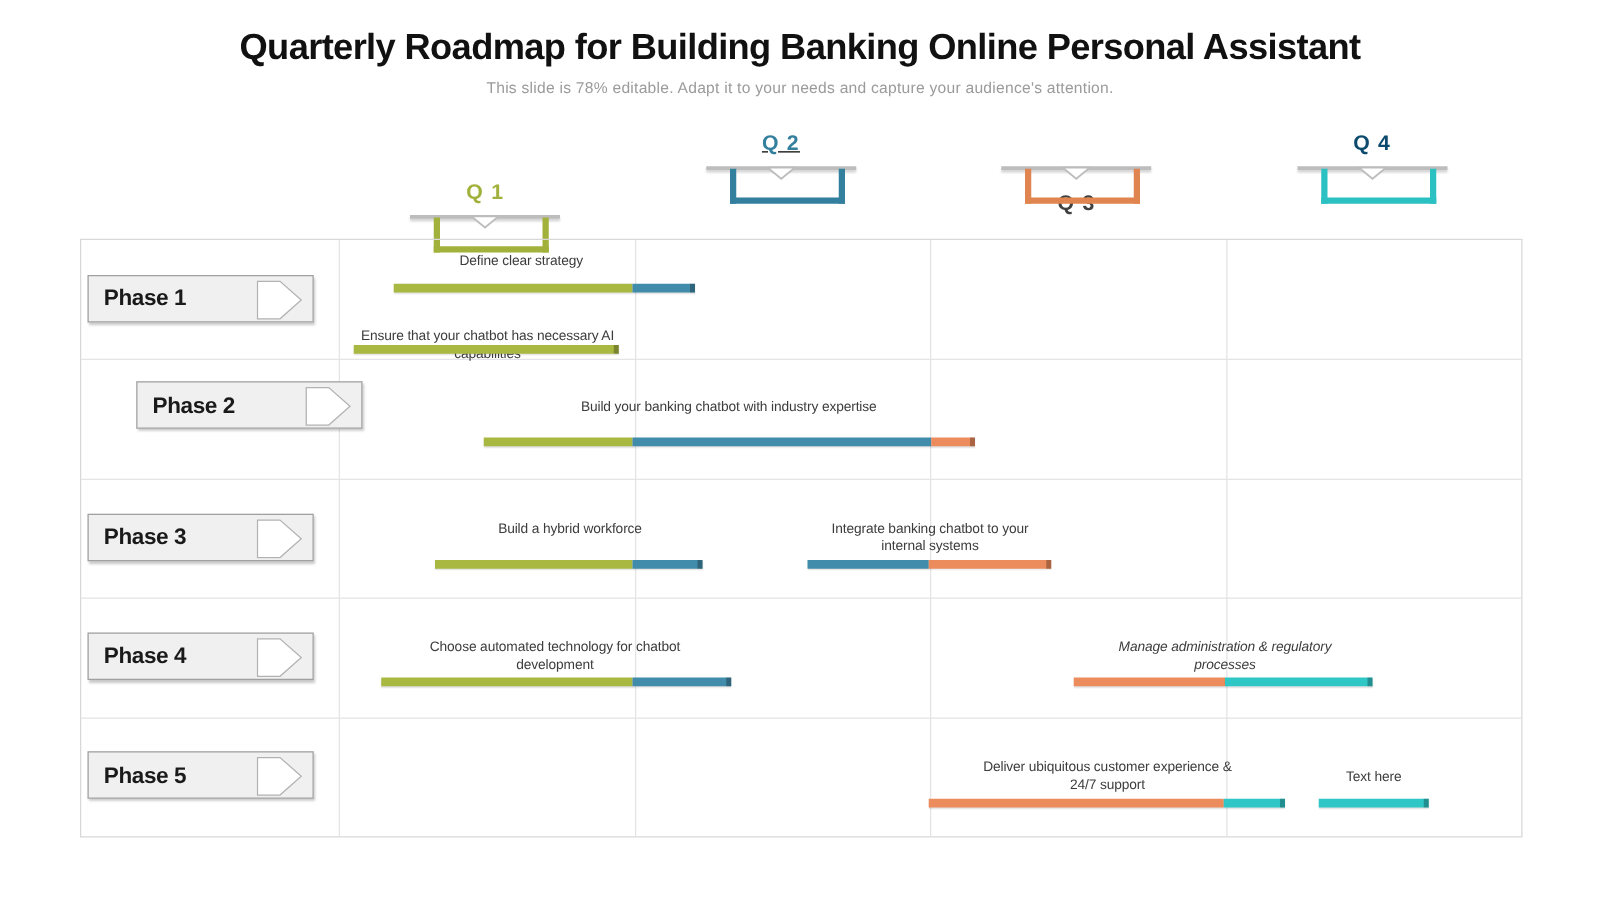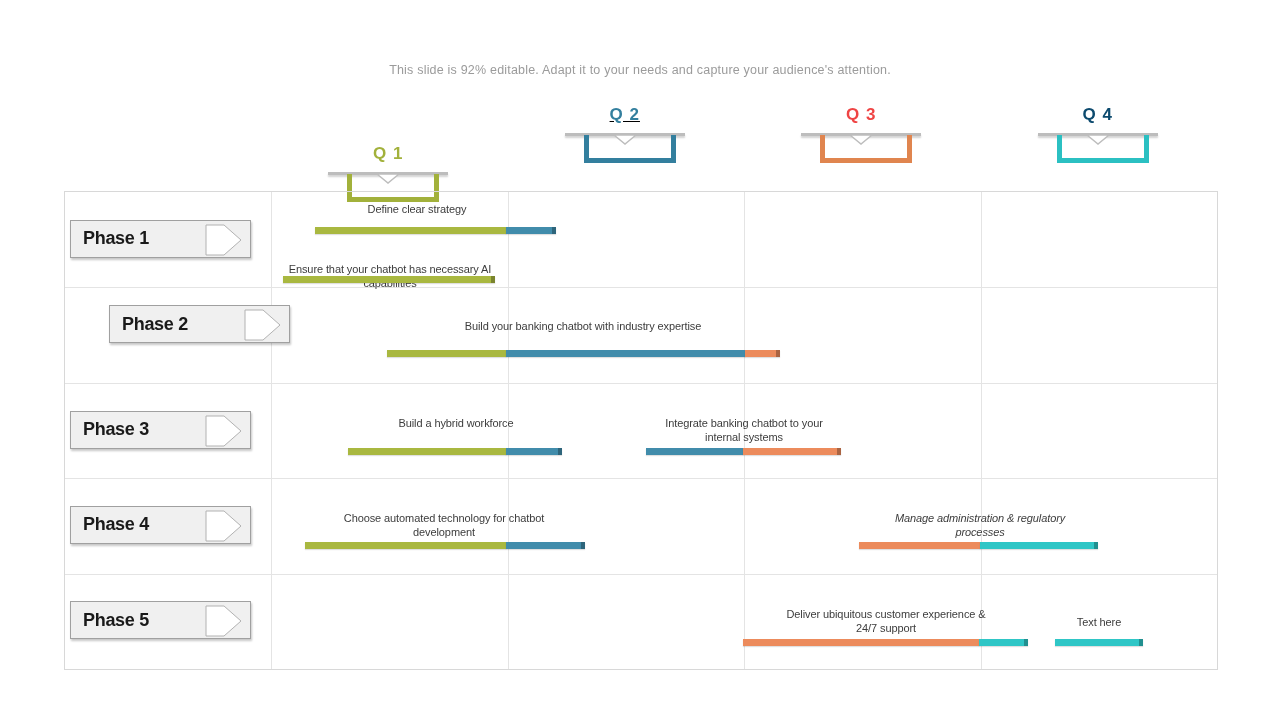--- a/index.html
+++ b/index.html
@@ -44,21 +44,22 @@
   .seg { position:absolute; height:7px; box-shadow:0 1px 1px rgba(0,0,0,0.12); }
   .seg.cap::after {
     content:""; position:absolute; right:0; top:0; bottom:0; width:4px;
     background:rgba(0,0,0,0.28);
   }
 </style>
 </head>
 <body>
 
 <div class="slide">
-  <div class="subtitle">This slide is 92% editable. Adapt it to your needs and capture your audience's attention.</div>
+  <div class="title">Quarterly Roadmap for Building Banking Online Personal Assistant</div>
+  <div class="subtitle">This slide is 78% editable. Adapt it to your needs and capture your audience's attention.</div>
   <div id="quarters">
       <div class="quarter" style="left: 308.25px; margin-top: 39px;">
         <div class="q-label" style="color: rgb(162, 177, 59);">Q 1</div>
         <div class="bracket">
           <div class="bracket-line"></div>
           <div class="bracket-u" style="border-color: rgb(162, 177, 59); left: 5px;"></div>
           <div class="notch"><svg width="24" height="13">
               <path d="M1 2 L12 11 L23 2 Z" fill="#ffffff" stroke="#bdbdbd" stroke-width="1.4"></path>
             </svg></div>
         </div>
@@ -67,21 +68,21 @@
         <div class="q-label" style="color: rgb(51, 127, 158);">Q 2</div>
         <div class="bracket">
           <div class="bracket-line"></div>
           <div class="bracket-u" style="border-color: rgb(51, 127, 158); left: 5px;"></div>
           <div class="notch"><svg width="24" height="13">
               <path d="M1 2 L12 11 L23 2 Z" fill="#ffffff" stroke="#bdbdbd" stroke-width="1.4"></path>
             </svg></div>
         </div>
       </div>
       <div class="quarter" style="left: 781.25px;">
-        <div class="q-label" style="color: #ef4444;">Q 3</div>
+        <div class="q-label" style="color: #404040; margin-top: 48px;">Q 3</div>
         <div class="bracket">
           <div class="bracket-line"></div>
           <div class="bracket-u" style="border-color: rgb(224, 133, 79); left: 5px;"></div>
           <div class="notch"><svg width="24" height="13">
               <path d="M1 2 L12 11 L23 2 Z" fill="#ffffff" stroke="#bdbdbd" stroke-width="1.4"></path>
             </svg></div>
         </div>
       </div>
       <div class="quarter" style="left: 1017.75px;">
         <div class="q-label" style="color: #0c4a6e;">Q 4</div>

